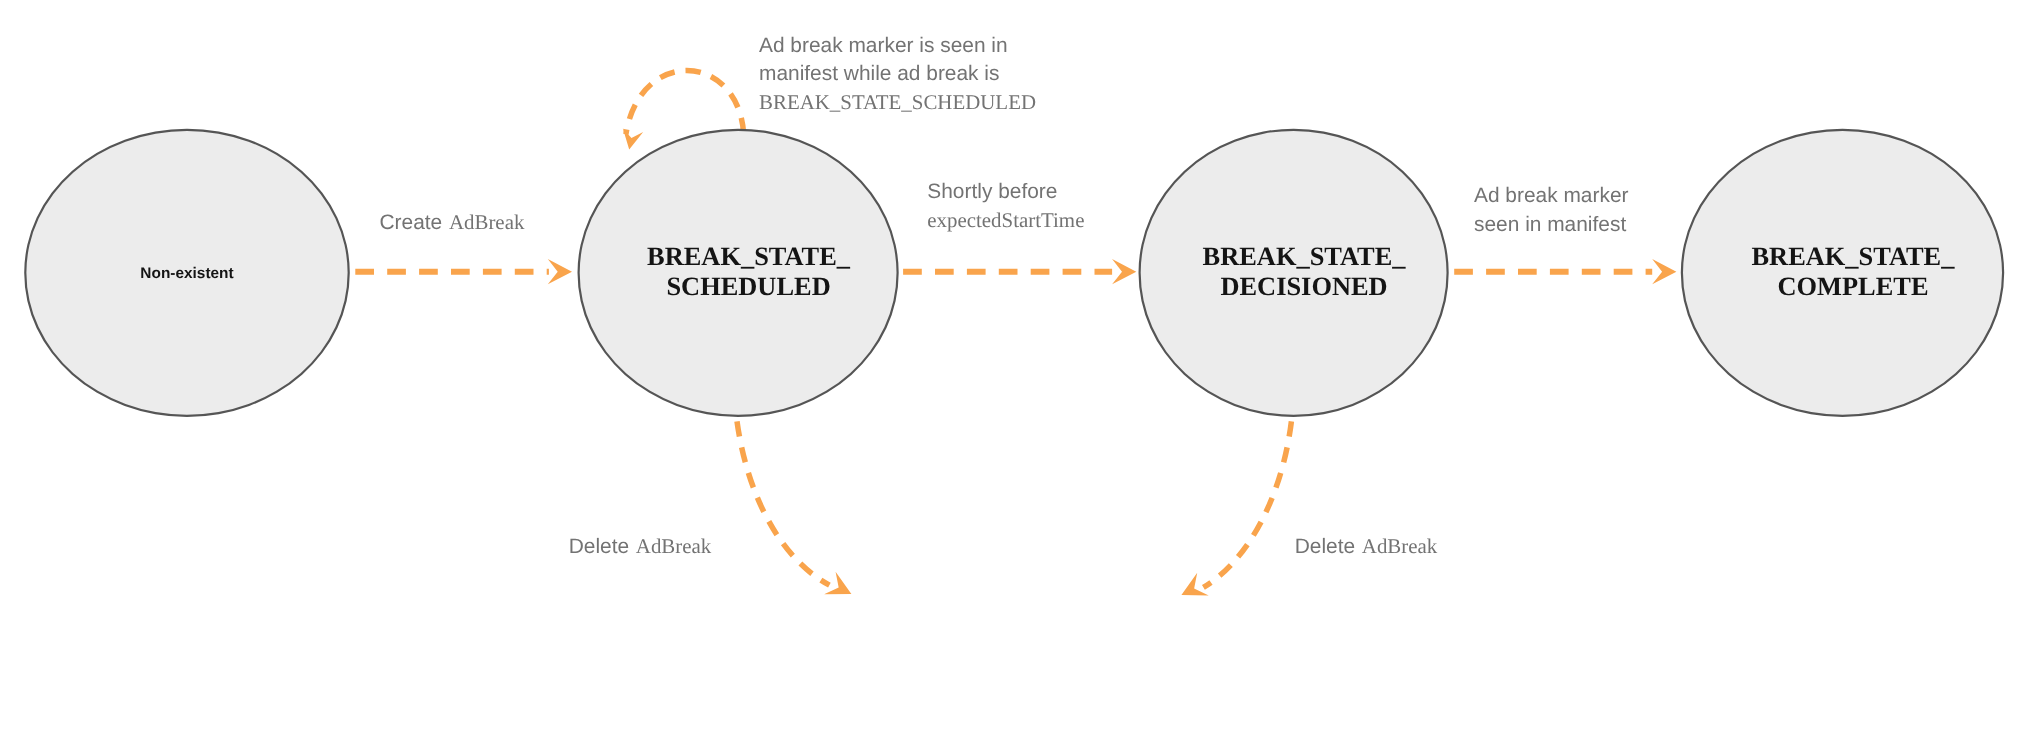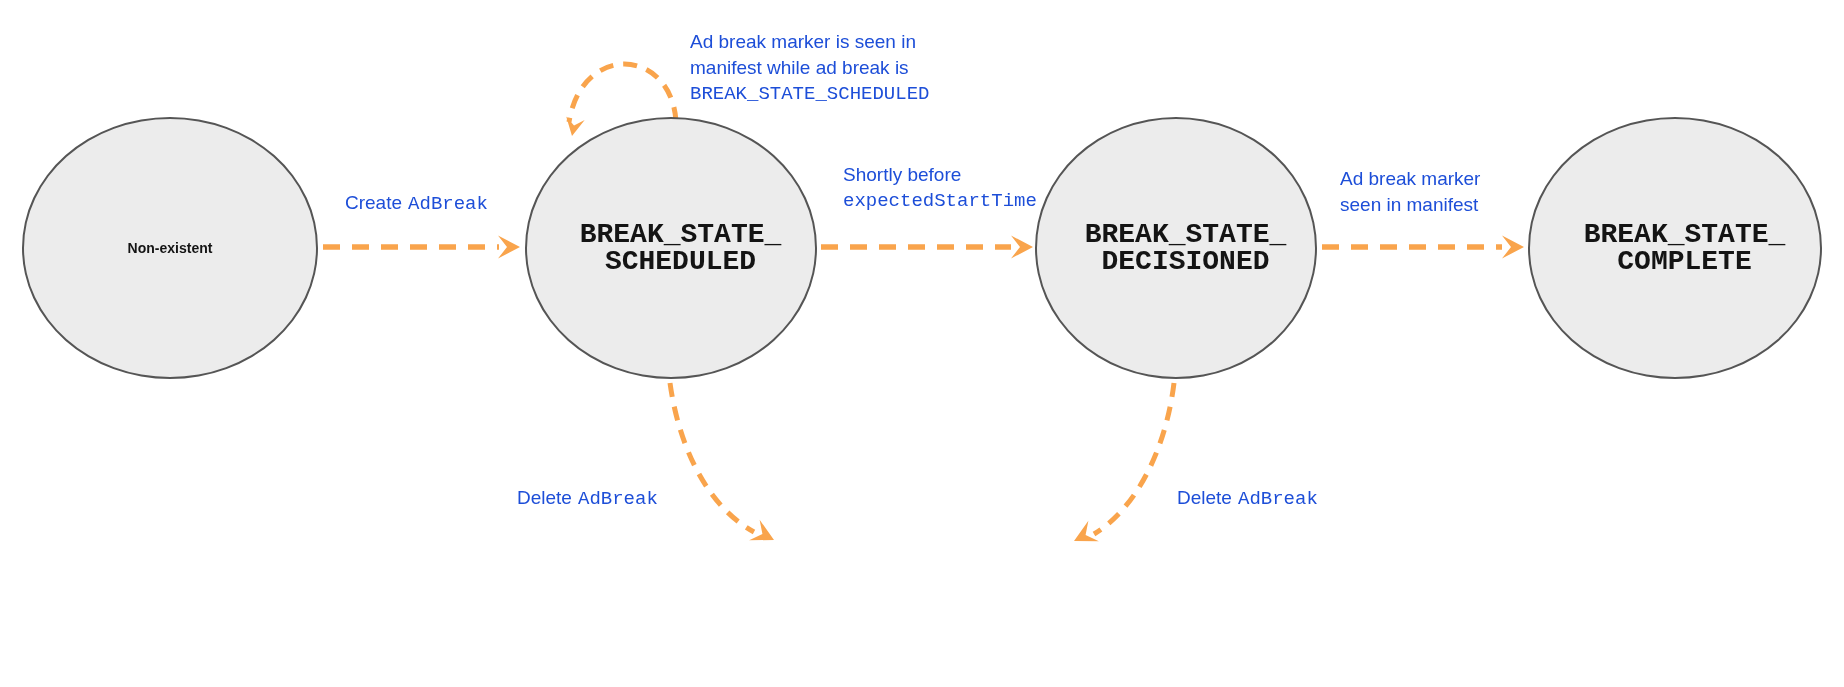--- a/index.html
+++ b/index.html
@@ -28,36 +28,36 @@
     text-align:center;
     box-sizing:border-box;
   }
   .node .name {
     font-weight:bold;
     font-size:14px;
     line-height:27px;
     color:#141414;
   }
   .node .name.mono {
-    font-family:Liberation Mono, monospace;
-    font-size:28px;
+    font-family:Liberation Serif, serif;
+    font-size:24px;
     letter-spacing:0px;
     margin-left:19px;
   }
   .node .name span { display:block; }
   .edge-label {
     position:absolute;
     font-size:19px;
     line-height:26px;
-    color:#1d4ed8;
+    color:#737373;
     white-space:nowrap;
   }
   .edge-label .line { display:block; }
   .mono-seg {
-    font-family:Liberation Mono, monospace;
+    font-family:Liberation Serif, serif;
     font-size:19px;
   }
   .mono-seg.inline { margin-left:0.32em; }
 </style>
 </head>
 <body>
 
 <div class="stage">
 
   <svg class="edges" viewBox="0 0 1844 687">

